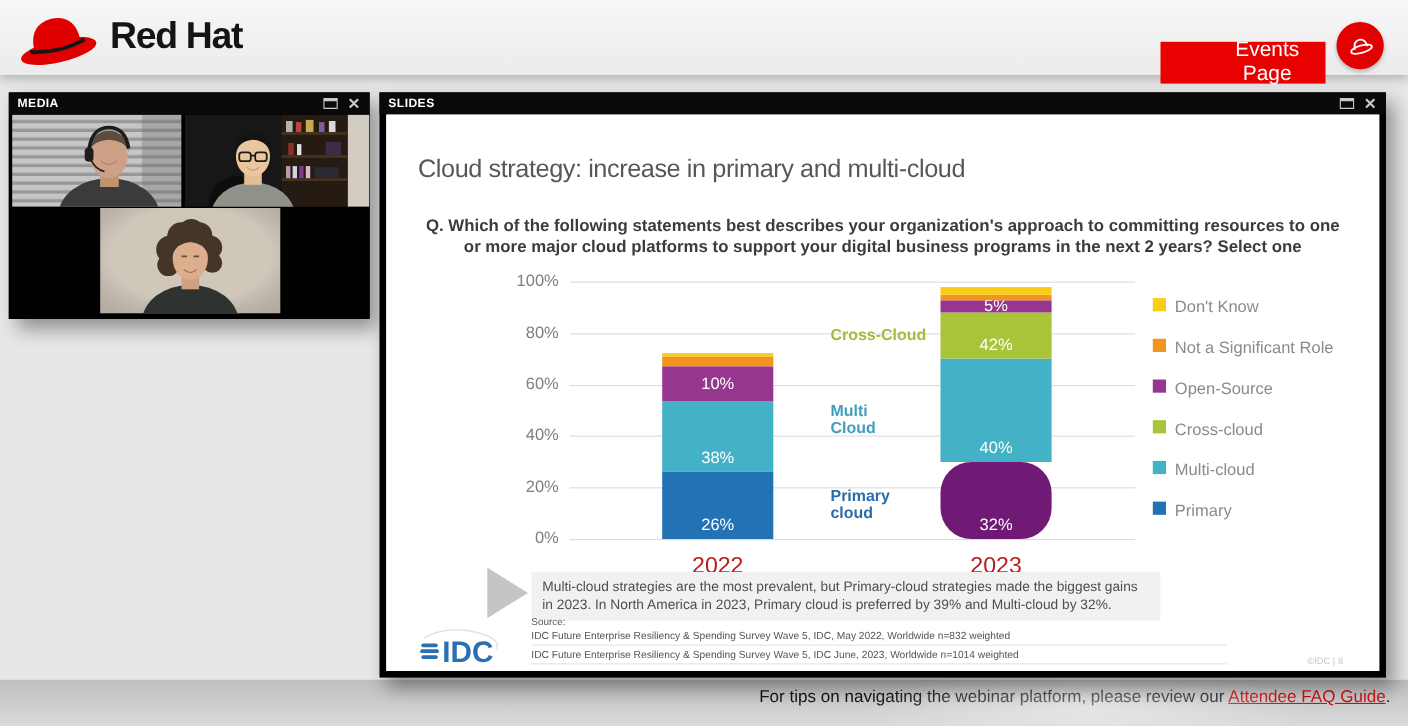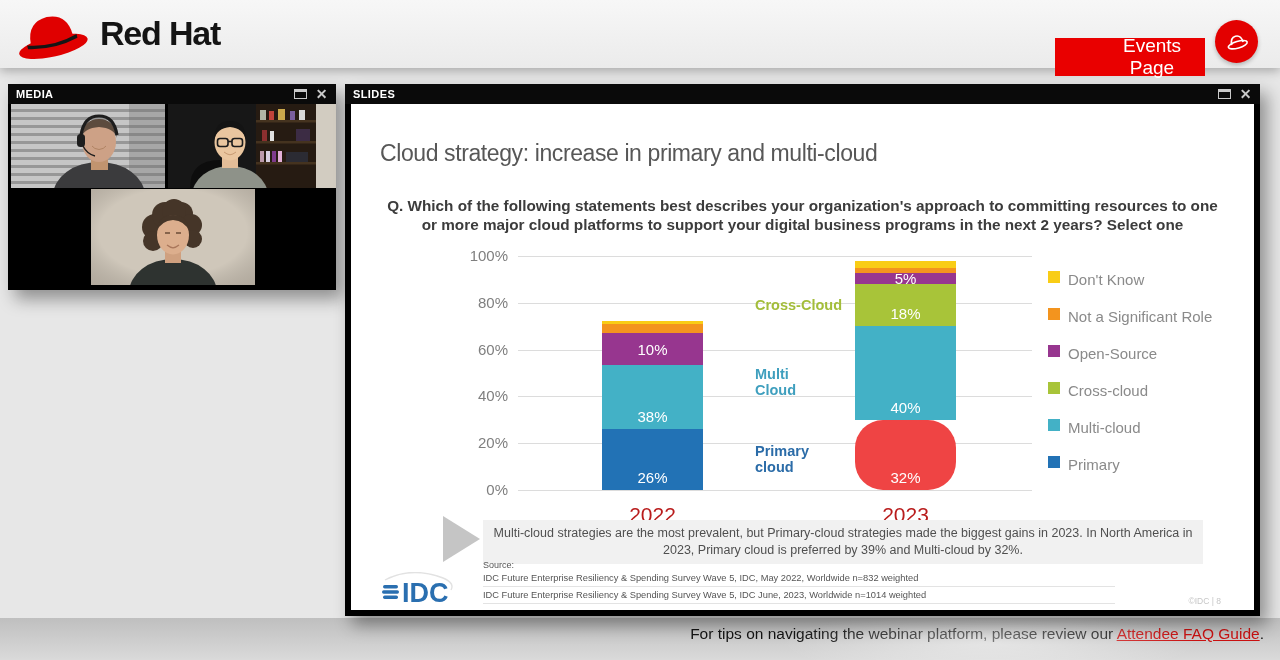--- a/index.html
+++ b/index.html
@@ -83,22 +83,22 @@
   .legend-label { font-size:15px; color:#8a8a8a; white-space:nowrap; }
   .annot { position:absolute; left:404px; font-size:14.5px; font-weight:700; line-height:16px; }
 
   
   .note-arrow {
     position:absolute; left:92px; top:412px; width:0; height:0;
     border-top:23px solid transparent; border-bottom:23px solid transparent;
     border-left:37px solid #c5c5c5;
   }
   .note-box {
-    position:absolute; left:132px; top:416px; width:720px; background:#f1f1f1;
-    padding:5px 10px 6px 10px; font-size:12.5px; color:#4f4f4f; line-height:1.33;text-align:center;
+    position:absolute; left:132px; top:416px; width:572px; background:#f1f1f1;
+    padding:5px 10px 6px 10px; font-size:12.5px; color:#4f4f4f; line-height:1.33;
   }
   .source-label { position:absolute; left:132px; top:456px; font-size:9px; color:#555; }
   .source-row {
     position:absolute; left:132px; width:632px; font-size:9.3px; color:#555;
     border-bottom:1px solid #e3e3e3; padding-bottom:3px;
   }
   .source-row-0 { top:469px; } .source-row-1 { top:486px; }
   .idc-logo { position:absolute; left:30px; top:468px; }
   .slide-page-marker { position:absolute; left:800px; top:492px; width:70px; text-align:right; font-size:8.5px; color:#c7c7c7; }
 
@@ -269,28 +269,28 @@
             <div class="seg-label low">38%</div>
           </div>
           <div class="seg" style="height: 32px; background: rgb(151, 54, 143);">
             <div class="seg-label mid">10%</div>
           </div>
           <div class="seg" style="height: 9.36px; background: rgb(243, 148, 30);"></div>
           <div class="seg" style="height: 2.34px; background: rgb(249, 205, 22);"></div>
         </div>
         <div class="cat-label cat-0">2022</div>
         <div class="bar bar-1">
-          <div class="seg" style="height: 70px; background: #ef4444; border-radius: 28px;">
+          <div class="seg" style="height: 70px; background: #701a75; border-radius: 28px;">
             <div class="seg-label low">32%</div>
           </div>
           <div class="seg" style="height: 93.6px; background: rgb(67, 177, 198);">
             <div class="seg-label low">40%</div>
           </div>
           <div class="seg" style="height: 42.12px; background: rgb(168, 196, 57);">
-            <div class="seg-label low">18%</div>
+            <div class="seg-label low">42%</div>
           </div>
           <div class="seg" style="height: 11.7px; background: rgb(151, 54, 143);">
             <div class="seg-label mid">5%</div>
           </div>
           <div class="seg" style="height: 4.68px; background: rgb(243, 148, 30);"></div>
           <div class="seg" style="height: 7.02px; background: rgb(249, 205, 22);"></div>
         </div>
         <div class="cat-label cat-1">2023</div>
         <div class="legend">
           <div class="legend-item">

